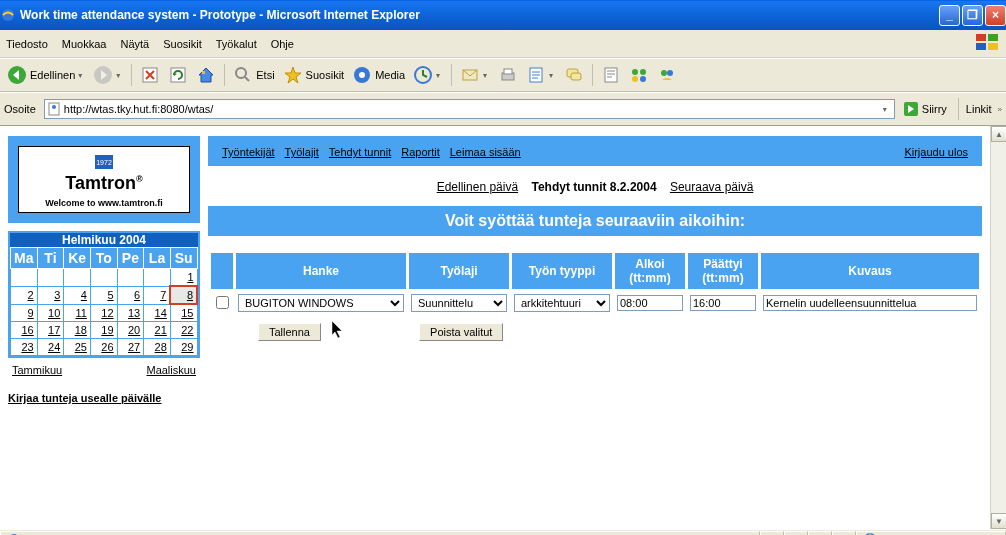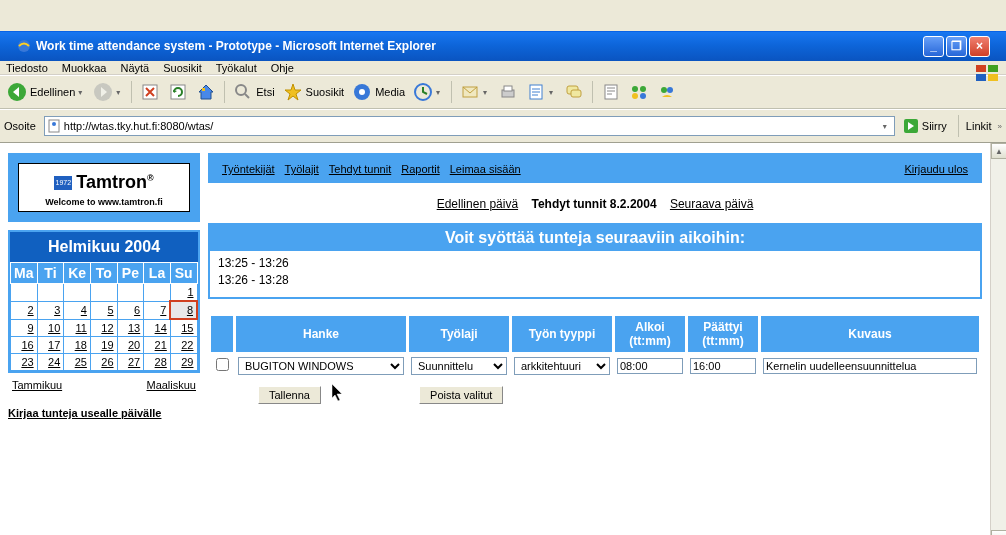--- a/index.html
+++ b/index.html
@@ -1,27 +1,27 @@
 <!DOCTYPE html>
 <html><head>
 <meta charset="utf-8">
 <style>
 * { box-sizing: border-box; margin: 0; padding: 0; }
 body { font-family: Tahoma, Arial, sans-serif; font-size: 11px; background: #ece9d8; width: 1006px; height: 535px; overflow: hidden; }
 
 
-.titlebar { background: linear-gradient(to bottom, #0058e0 0%, #1776f0 5%, #0d64d8 50%, #0a54c0 100%); height: 30px; display: flex; align-items: center; padding: 0 16px; color: white; margin-top: 31px; }
+.titlebar { background: linear-gradient(to bottom, #0058e0 0%, #1776f0 5%, #0d64d8 50%, #0a54c0 100%); height: 30px; display: flex; align-items: center; padding: 0 0; color: white; }
 .titlebar .ie-icon { width: 16px; height: 16px; margin-right: 4px; }
 .titlebar .title-text { font-size: 12px; font-weight: bold; flex: 1; }
 .titlebar .wbtn { width: 21px; height: 21px; border: 1px solid #fff; border-radius: 3px; margin-left: 2px; display: flex; align-items: center; justify-content: center; font-family: Arial; font-size: 12px; font-weight: bold; }
 .titlebar .wbtn.min, .titlebar .wbtn.max { background: linear-gradient(#68a0f8,#2666d8); }
 .titlebar .wbtn.close { background: linear-gradient(#f08070,#d04028); }
 
 
-.menubar { background: #ece9d8; height: 14px; display: flex; align-items: center; padding: 0 6px; border-bottom: 1px solid #d4d0c8; position: relative; }
+.menubar { background: #ece9d8; height: 28px; display: flex; align-items: center; padding: 0 6px; border-bottom: 1px solid #d4d0c8; position: relative; }
 .menubar span { margin-right: 14px; cursor: default; }
 .menubar .winflag { position: absolute; right: 4px; top: 2px; width: 28px; height: 20px; }
 
 
 .toolbar { background: #ece9d8; height: 34px; display: flex; align-items: center; padding: 0 4px; border-top: 1px solid #fff; border-bottom: 1px solid #c0c0b0; gap: 2px; }
 .tbtn { height: 24px; min-width: 24px; border: 1px solid transparent; border-radius: 3px; display: inline-flex; align-items: center; justify-content: center; padding: 0 2px; cursor: default; font-size: 11px; }
 .tbtn svg { width: 20px; height: 20px; }
 .tbtn .lab { margin-left: 3px; }
 .tsep { width: 1px; height: 22px; background: #c0c0b0; margin: 0 3px; }
 .drop { width: 10px; display: inline-flex; align-items: center; justify-content: center; color: #666; font-size: 8px; }
@@ -43,27 +43,27 @@
 .scrollbar-v .track { flex: 1; }
 
 .page { flex: 1; background: #fff; padding: 10px 8px 8px 8px; overflow: hidden; }
 
 .layout { display: flex; gap: 8px; }
 
 
 .sidebar { width: 192px; }
 .logo-box { background: #4aa3f0; padding: 10px; }
 .logo-inner { background: #fff; border: 1px solid #000; padding: 8px 4px 4px 4px; text-align: center; }
-.logo-brand { display: flex; align-items: center; justify-content: center; gap: 4px; }
+.logo-brand { display: flex; align-items: center; justify-content: center; gap: 4px; flex-direction: column; }
 .logo-brand .sq { width: 18px; height: 14px; background: #2060c0; color: #fff; font-size: 7px; display: flex; align-items: center; justify-content: center; }
 .logo-brand .name { font-size: 18px; font-weight: bold; color: #000; }
 .logo-welcome { font-size: 9px; font-weight: bold; margin-top: 4px; }
 
 .calendar { background: #4aa3f0; margin-top: 8px; padding: 2px; }
-.cal-head { background: #1060c0; color: #fff; text-align: center; font-weight: bold; padding: 6px; font-size: 16px; }
+.cal-head { background: #1060c0; color: #fff; text-align: center; font-weight: bold; padding: 0; font-size: 12px; }
 .cal-tbl { width: 100%; border-collapse: collapse; background: #fff; }
 .cal-tbl th { background: #4aa3f0; color: #fff; font-size: 14px; font-weight: bold; padding: 2px; border: 1px solid #fff; width: 14.28%; }
 .cal-tbl td { background: #fff; text-align: right; padding: 2px 3px; border: 1px solid #4aa3f0; font-size: 11px; text-decoration: underline; color: #000; cursor: pointer; }
 .cal-tbl td.empty { text-decoration: none; cursor: default; }
 .cal-tbl td.today { border: 2px solid #d04020; background: #e8e8e8; }
 .cal-nav { display: flex; justify-content: space-between; padding: 6px 4px 4px; }
 .cal-nav a { color: #000; text-decoration: underline; cursor: pointer; }
 .multi-link { margin-top: 12px; text-decoration: underline; color: #000; cursor: pointer; display: inline-block; font-weight: bold; }
 
 
@@ -367,24 +367,20 @@
         </div>
 
         <div class="date-nav">
           <a>Edellinen päivä</a>
           <b>Tehdyt tunnit 8.2.2004</b>
           <a>Seuraava päivä</a>
         </div>
 
         <div class="times-box">
           <div class="times-head">Voit syöttää tunteja seuraaviin aikoihin:</div>
-          <div class="times-body">
-            <div>13:25 - 13:26</div>
-            <div>13:26 - 13:28</div>
-          </div>
         </div>
 
         <table class="entry-tbl">
           <colgroup>
             <col style="width:22px">
               <col style="width:170px">
               <col style="width:100px">
               <col style="width:100px">
               <col style="width:70px">
               <col style="width:70px">

